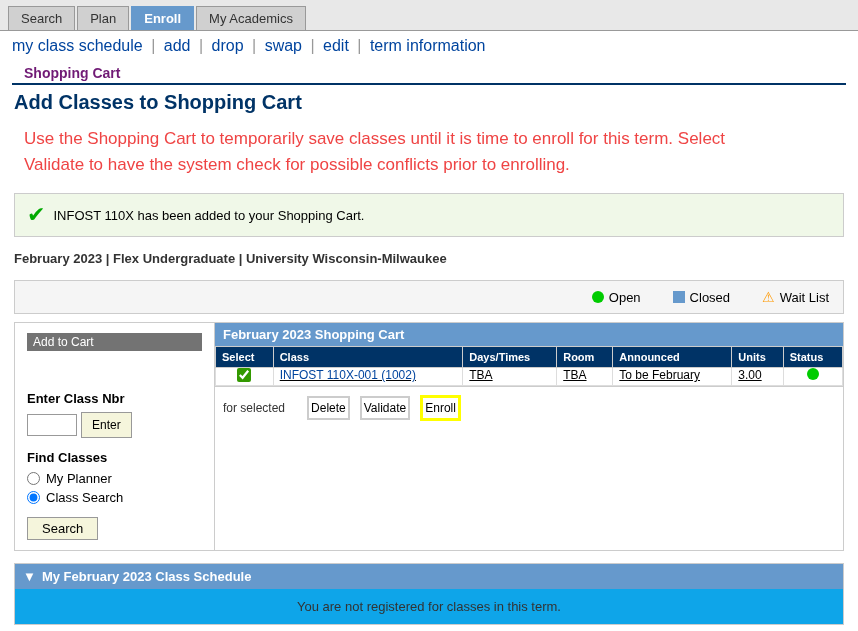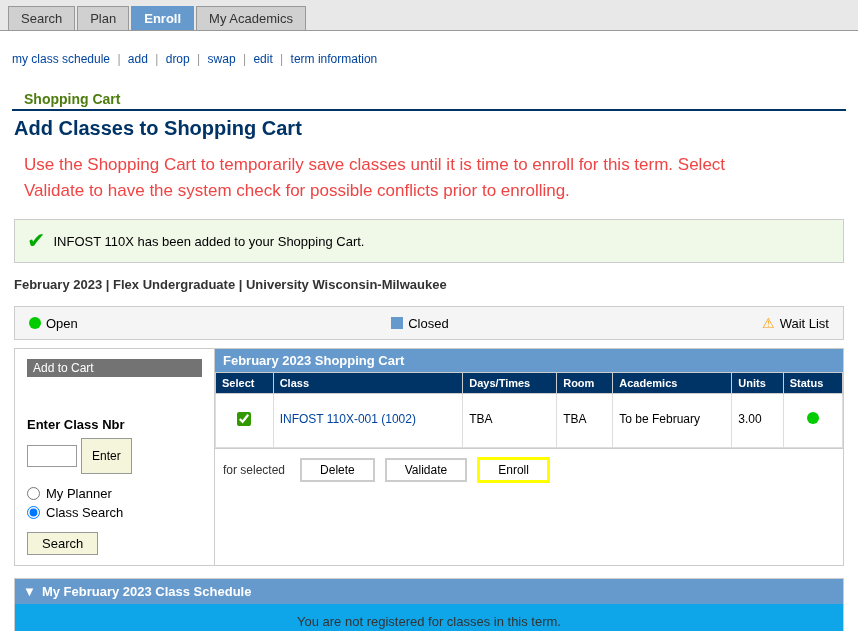--- a/index.html
+++ b/index.html
@@ -4,78 +4,78 @@
   <style>
     * { box-sizing: border-box; margin: 0; padding: 0; }
     body { font-family: Arial, sans-serif; font-size: 13px; background: #fff; color: #000; width: 858px; }
 
     
     .top-nav { background: #e8e8e8; padding: 6px 8px 0 8px; display: flex; gap: 2px; border-bottom: 1px solid #999; }
     .tab { padding: 4px 12px; border: 1px solid #999; border-bottom: none; cursor: pointer; background: #d0d0d0; color: #333; font-size: 13px; text-decoration: none; }
     .tab.active { background: #6699cc; color: #fff; font-weight: bold; border-color: #6699cc; }
 
     
-    .breadcrumb { padding: 21px 12px; font-size: 12px; }
+    .breadcrumb { padding: 6px 12px; font-size: 16px; }
     .breadcrumb a { color: #00449e; text-decoration: none; }
     .breadcrumb span { color: #999; margin: 0 4px; }
 
     
     .section-header { padding: 4px 12px 2px 12px; border-bottom: 2px solid #003366; margin: 0 12px; }
-    .section-header-text { font-size: 14px; font-weight: bold; color: #4d7c0f; text-align: right; }
+    .section-header-text { font-size: 14px; font-weight: bold; color: #701a75; text-align: right; }
 
     
     .page-title { padding: 6px 14px; font-size: 20px; color: #003366; font-weight: bold; }
 
     
     .info-text { padding: 6px 24px 10px 24px; color: #ef4444; font-size: 17px; line-height: 1.5; }
 
     
     .success-box { margin: 6px 14px; padding: 8px 12px; background: #f0f8e8; border: 1px solid #ccc; display: flex; align-items: center; gap: 8px; }
     .check-icon { color: #00aa00; font-size: 22px; }
 
     
     .term-info { padding: 8px 14px; font-size: 13px; font-weight: bold; color: #333; }
 
     
-    .legend-bar { margin: 6px 14px; padding: 8px 14px; border: 1px solid #ccc; background: #f5f5f5; display: flex; align-items: center; justify-content: space-between; gap: 32px; }
+    .legend-bar { margin: 6px 14px; padding: 8px 14px; border: 1px solid #ccc; background: #f5f5f5; display: flex; align-items: center; justify-content: flex-end; gap: 32px; }
     .legend-item { display: flex; align-items: center; gap: 5px; font-size: 13px; }
     .dot-green { width: 12px; height: 12px; border-radius: 50%; background: #00cc00; display: inline-block; }
     .dot-blue { width: 12px; height: 12px; background: #6699cc; display: inline-block; }
     .warn-icon { color: #ff9900; font-size: 14px; }
 
     
     .main-content { margin: 8px 14px; border: 1px solid #ccc; }
 
     
     .cart-layout { display: flex; }
     .left-panel { width: 200px; padding: 10px 12px; border-right: 1px solid #ccc; flex-shrink: 0; }
     .left-panel-title { background: #737373; color: #fff; font-size: 12px; padding: 2px 6px; margin-bottom: 10px; }
     .enter-class-label { font-size: 13px; font-weight: bold; margin-bottom: 6px; margin-top: 40px; }
     .enter-row { display: flex; align-items: center; gap: 4px; margin-bottom: 12px; }
     .class-nbr-input { width: 50px; border: 1px solid #999; padding: 2px 4px; font-size: 12px; height: 22px; }
-    .enter-btn { padding: 2px 10px; background: #f5f5dc; border: 1px solid #999; font-size: 12px; cursor: pointer; height: 36px; }
+    .enter-btn { padding: 2px 10px; background: #f5f5dc; border: 1px solid #999; font-size: 12px; cursor: pointer; height: 26px; }
     .find-classes-label { font-size: 13px; font-weight: bold; margin-bottom: 6px; }
     .radio-row { display: flex; align-items: center; gap: 6px; margin-bottom: 4px; font-size: 13px; }
     .search-btn { padding: 3px 14px; background: #f5f5dc; border: 1px solid #999; font-size: 13px; cursor: pointer; margin-top: 8px; }
 
     
     .right-panel { flex: 1; padding: 0; }
     .cart-table-header { background: #6699cc; color: #fff; font-size: 13px; font-weight: bold; padding: 4px 8px; }
     .cart-table { width: 100%; border-collapse: collapse; }
     .cart-table th { background: #003366; color: #fff; padding: 4px 6px; font-size: 11px; text-align: left; border: 1px solid #ccc; cursor: pointer; }
-    .cart-table td { padding: 18px 6px; font-size: 12px; border: 1px solid #ddd; vertical-align: top; }
+    .cart-table td { padding: 0 6px; font-size: 12px; border: 1px solid #ddd; vertical-align: top; text-decoration: underline; }
     .cart-table tr:nth-child(even) td { background: #f5f5f5; }
     .class-link { color: #00449e; text-decoration: none; }
     .row-checkbox { width: 14px; height: 14px; accent-color: #339900; }
     .status-dot-green { width: 12px; height: 12px; border-radius: 50%; background: #00cc00; display: inline-block; }
 
     
     .for-selected-row { display: flex; align-items: center; padding: 8px; gap: 10px; border-top: 1px solid #ccc; }
-    .for-selected-text { font-size: 12px; color: #333; margin-right: 5px; }
-    .action-btn { padding: 3px 18px; background: #fff; border: 2px solid #ccc; font-size: 12px; cursor: pointer; }
+    .for-selected-text { font-size: 12px; color: #333; margin-right: 12px; }
+    .action-btn { padding: 3px 2px; background: #fff; border: 2px solid #ccc; font-size: 12px; cursor: pointer; }
     .action-btn.enroll { border: 3px solid #ffff00; background: #fff; font-weight: normal; }
 
     
     .schedule-section { margin: 12px 14px; border: 1px solid #ccc; }
     .schedule-header { background: #6699cc; color: #fff; padding: 5px 8px; font-size: 13px; font-weight: bold; display: flex; align-items: center; gap: 6px; cursor: pointer; }
     .schedule-body { padding: 10px; text-align: center; font-size: 13px; color: #333; background: #0ea5e9; }
 
     
     .footer { padding: 12px 14px; }
     .go-to-top { display: flex; align-items: center; gap: 4px; color: #00449e; text-decoration: none; font-size: 12px; }
@@ -143,41 +143,42 @@
 <div class="main-content">
   <div class="cart-layout">
 
     <div class="left-panel">
       <div class="left-panel-title">Add to Cart</div>
       <div class="enter-class-label">Enter Class Nbr</div>
       <div class="enter-row">
         <input type="text" class="class-nbr-input" style="">
         <button class="enter-btn">Enter</button>
       </div>
+      <div class="find-classes-label">Find Classes</div>
       <div class="radio-row">
         <input type="radio" name="find_classes" style="">
         <span>My Planner</span>
       </div>
       <div class="radio-row">
         <input type="radio" name="find_classes" checked="" style="">
         <span>Class Search</span>
       </div>
       <button class="search-btn">Search</button>
     </div>
 
     <div class="right-panel">
       <div class="cart-table-header">February 2023 Shopping Cart</div>
       <table class="cart-table">
         <thead>
           <tr>
             <th>Select</th>
             <th>Class</th>
             <th>Days/Times</th>
             <th>Room</th>
-            <th>Academics</th>
+            <th>Announced</th>
             <th>Units</th>
             <th>Status</th>
           </tr>
         </thead>
         <tbody>
           <tr>
             <td style="text-align:center;">
               <input type="checkbox" class="row-checkbox" checked="" style="">
             </td>
             <td>

